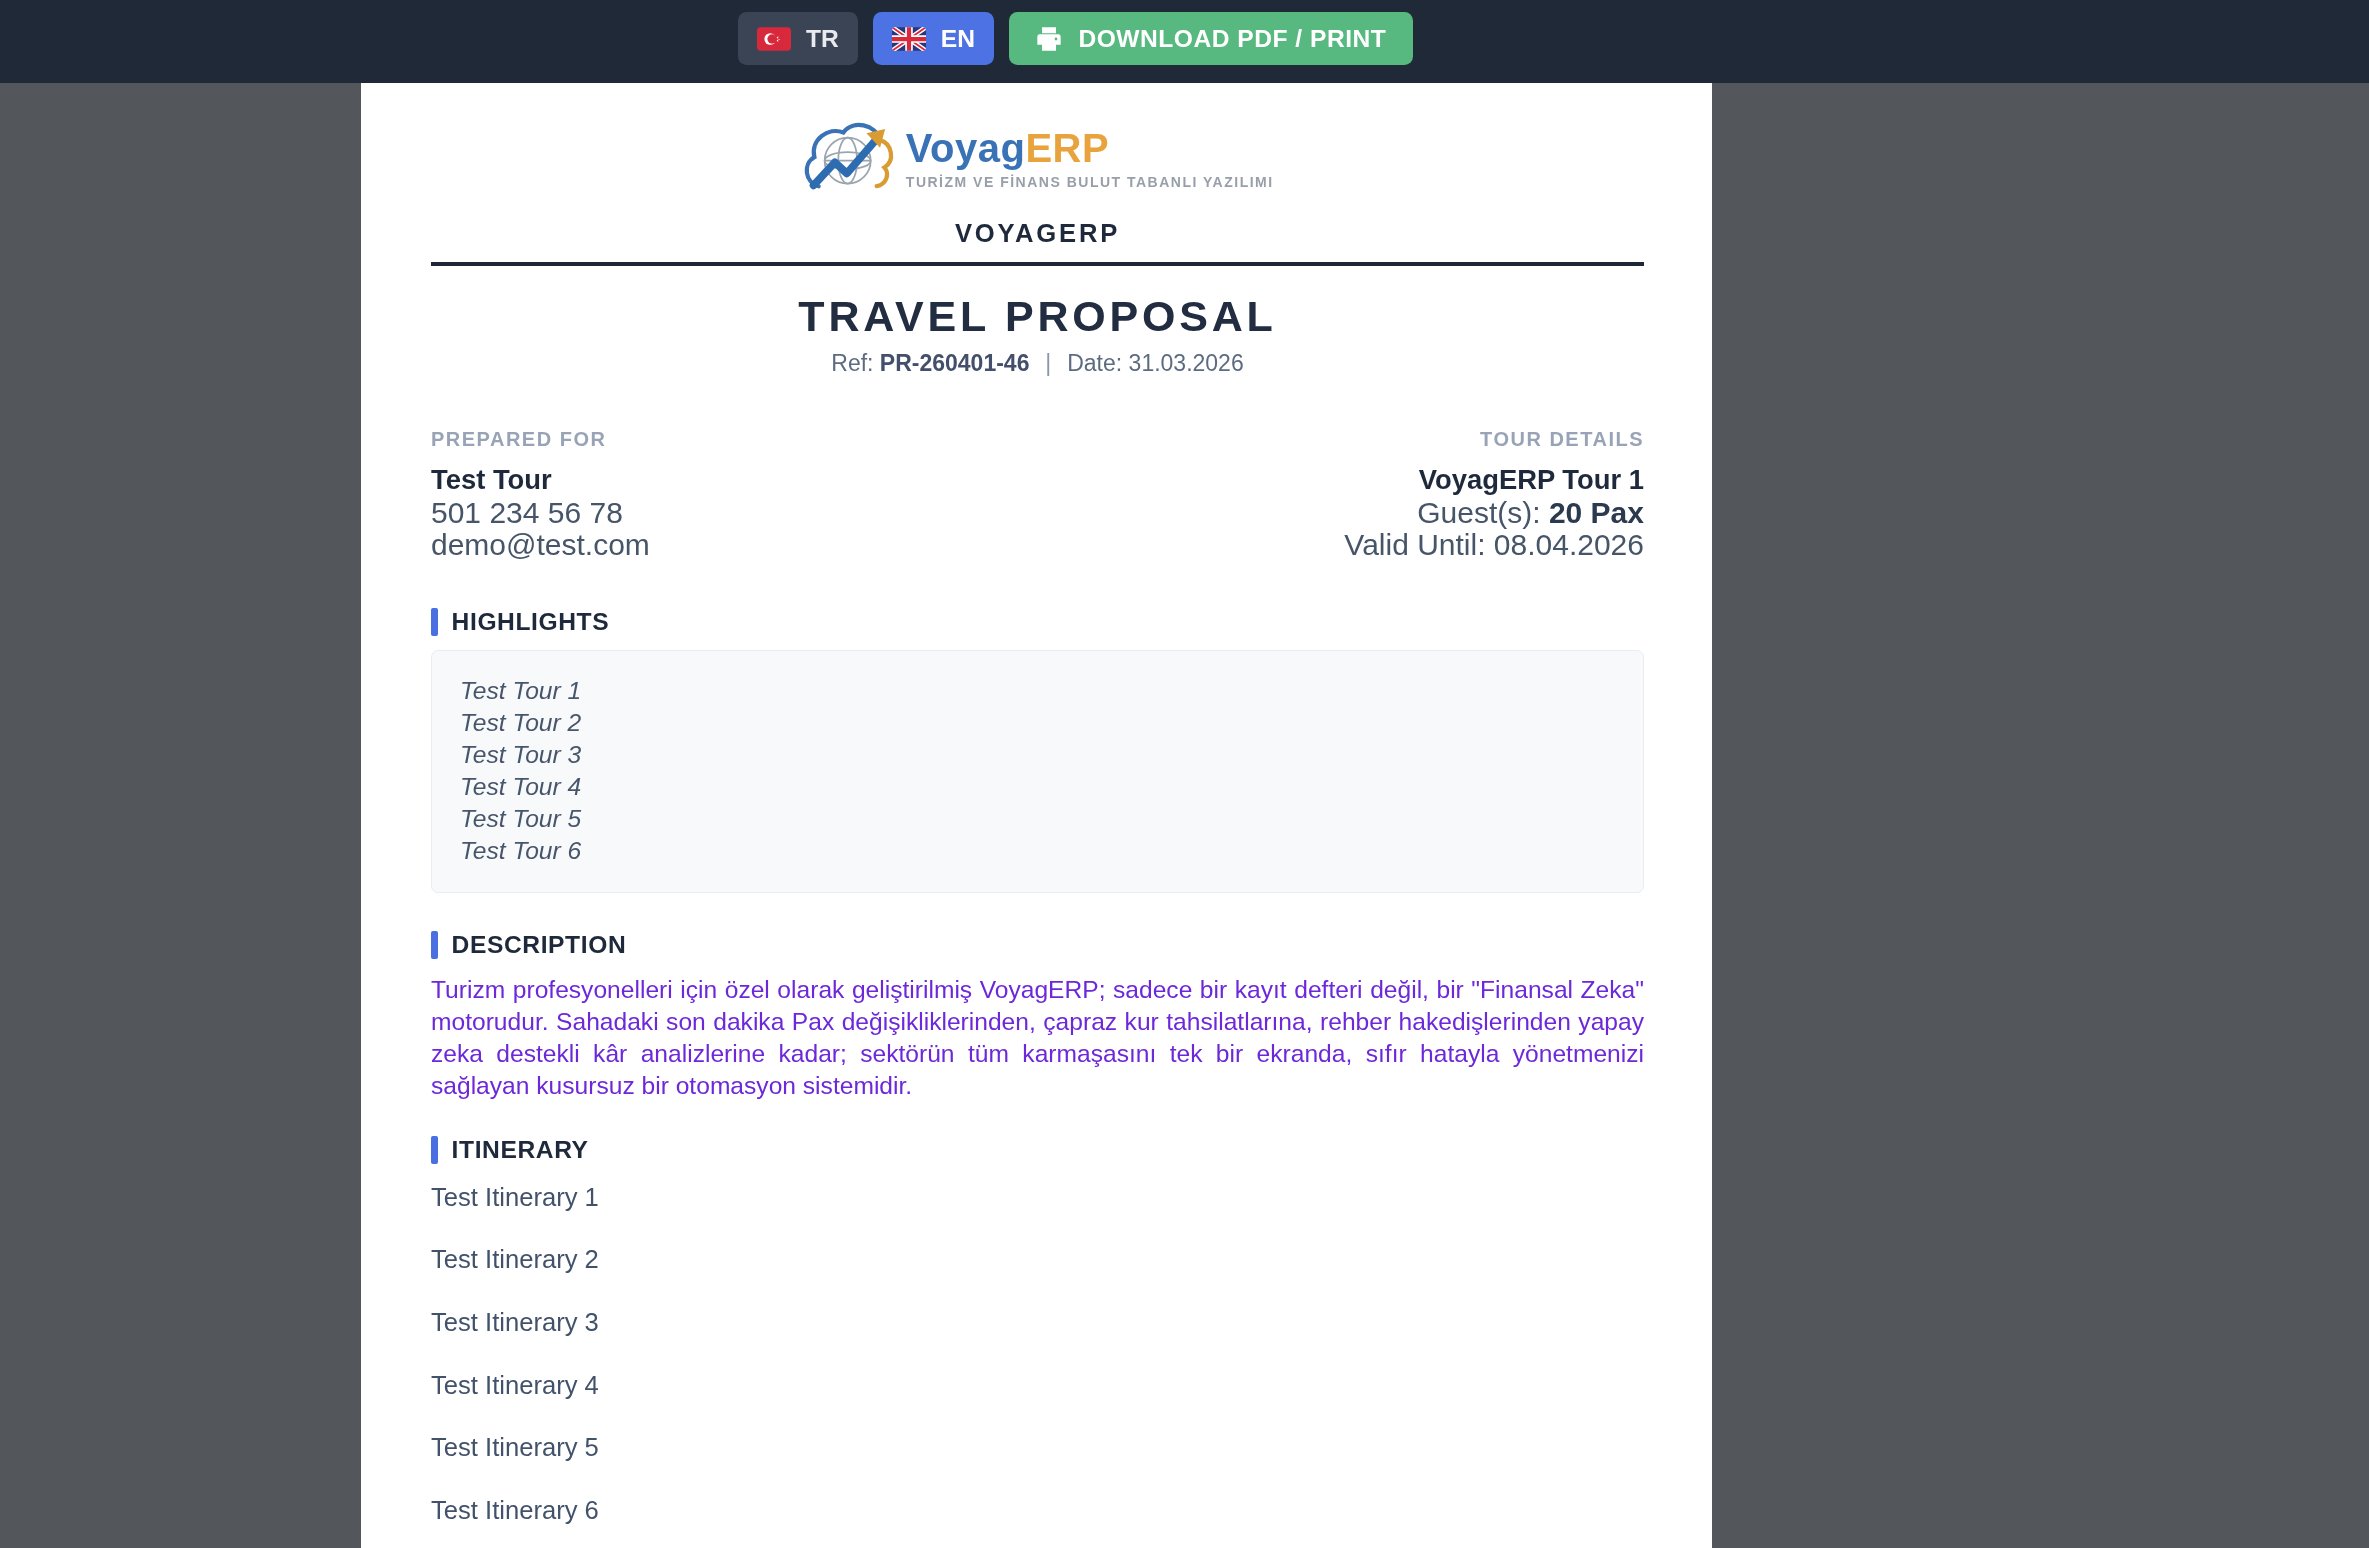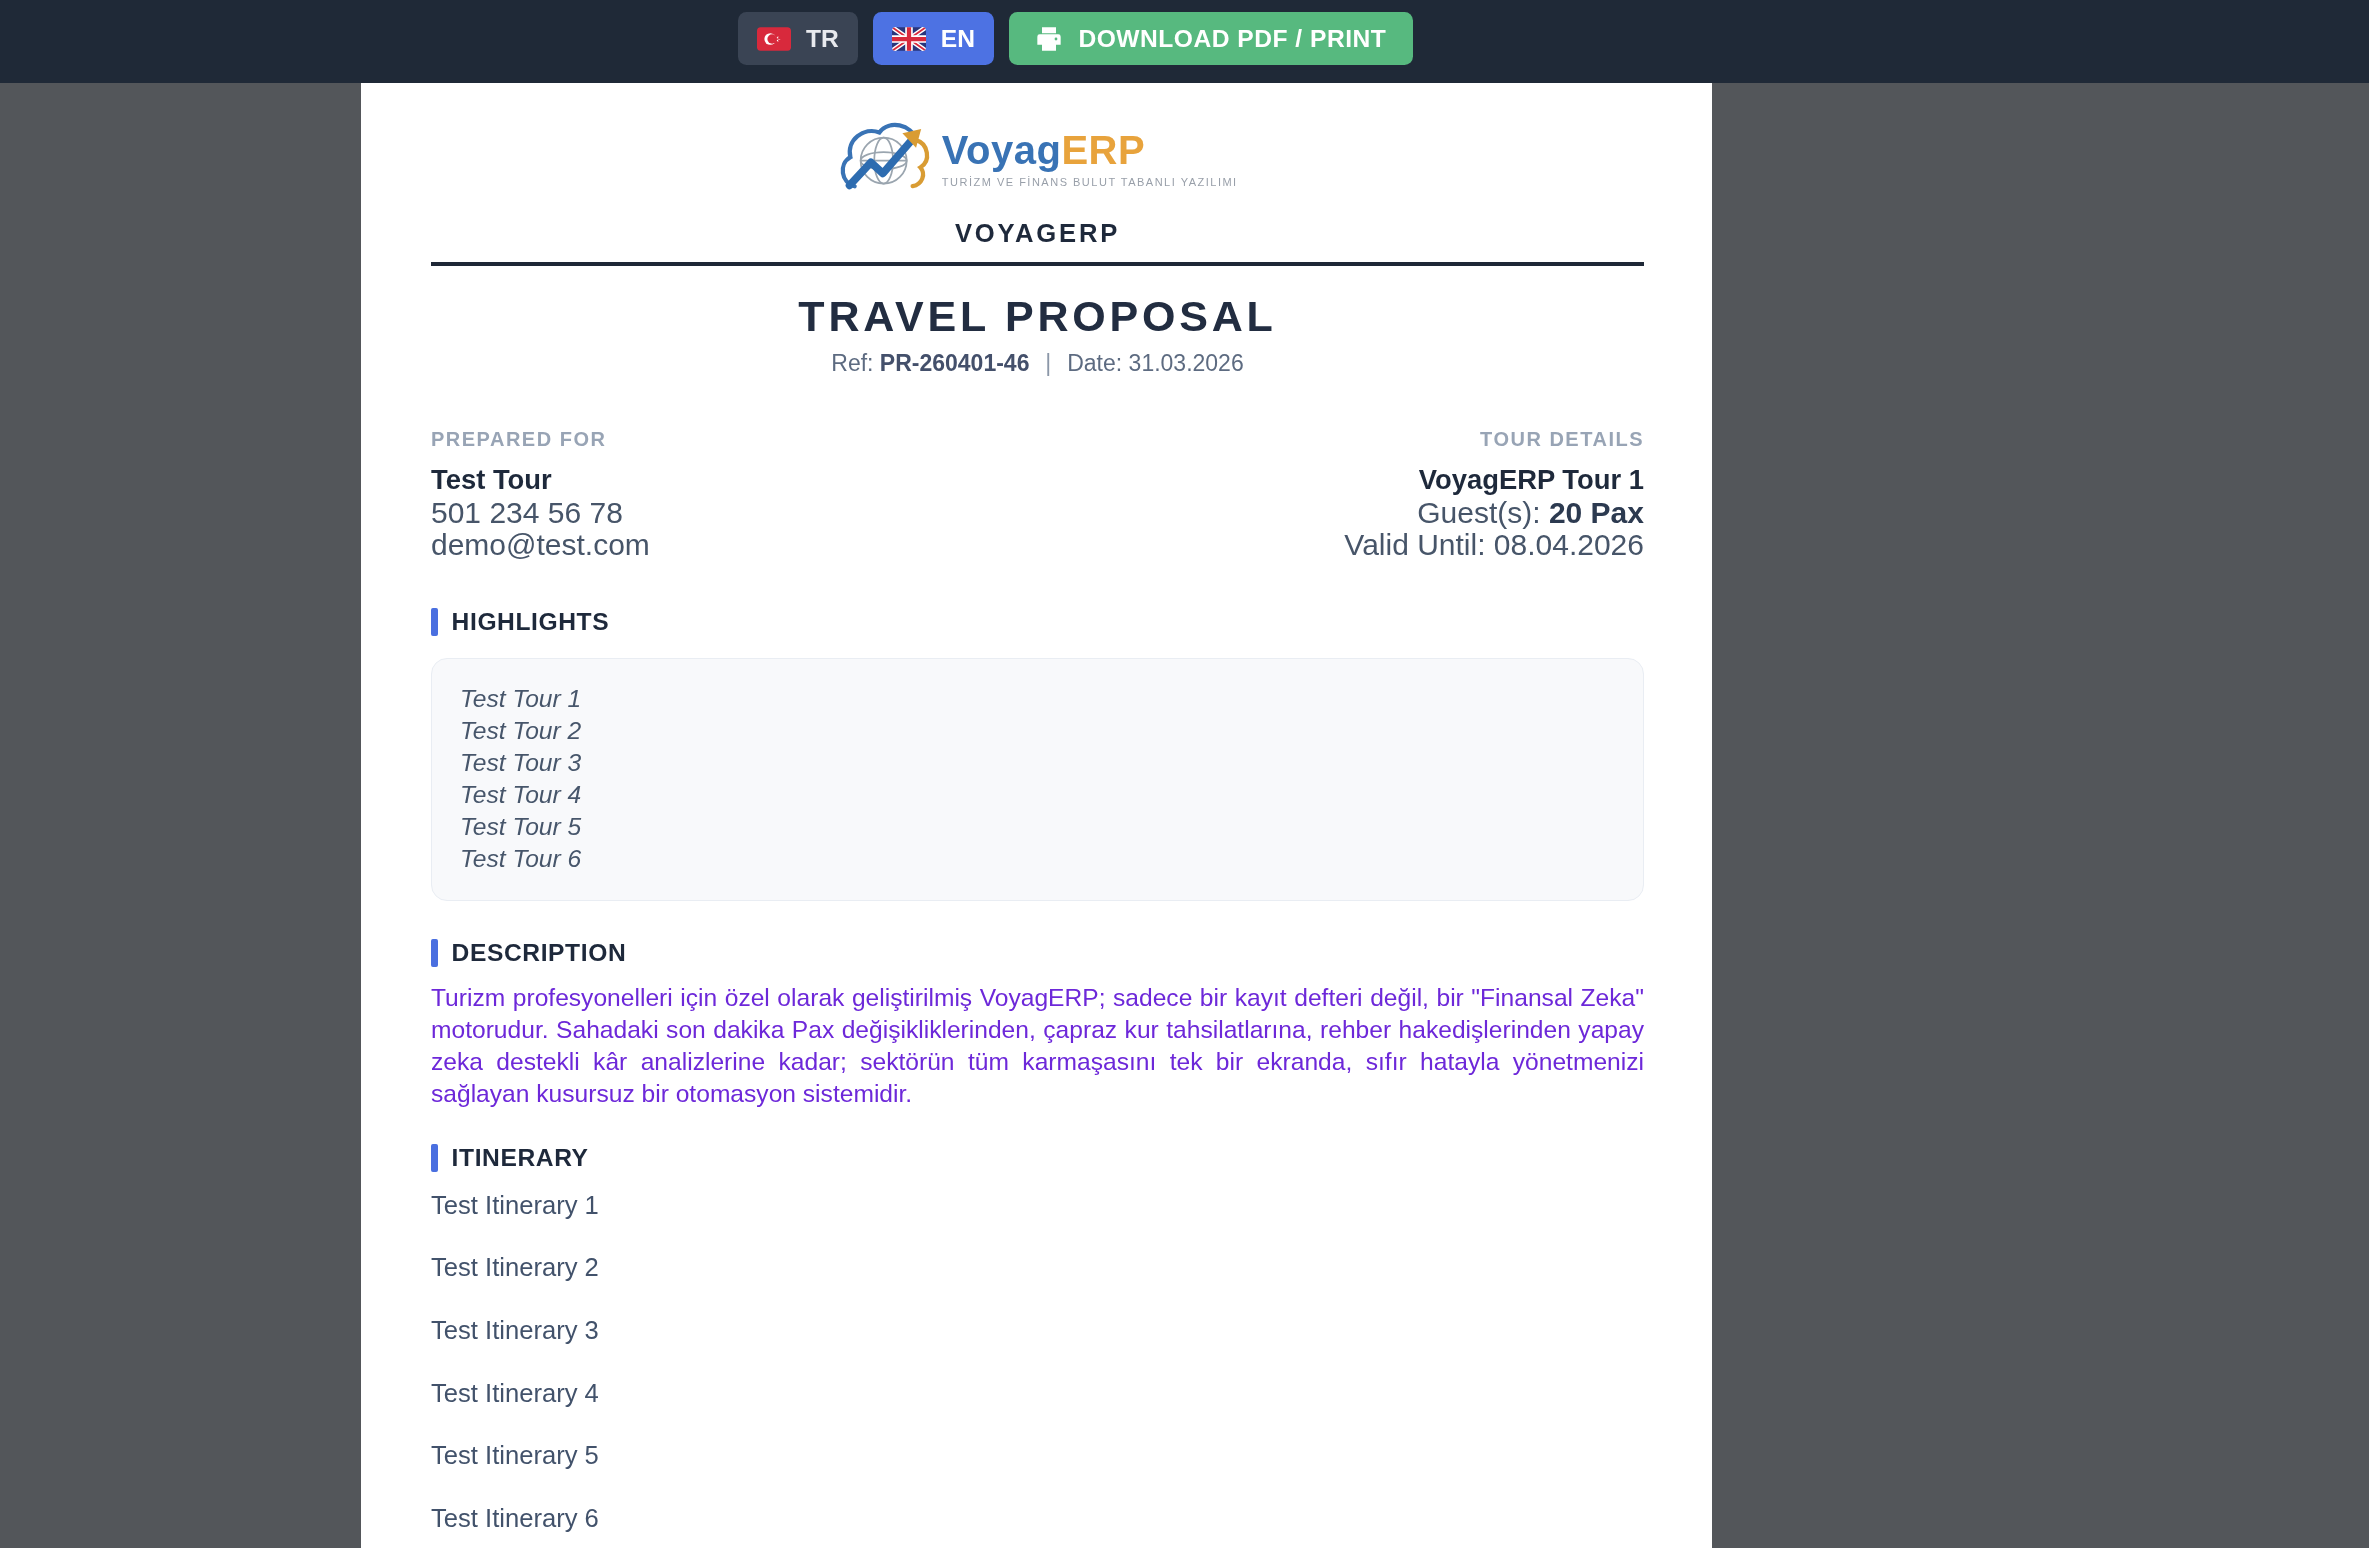--- a/index.html
+++ b/index.html
@@ -33,42 +33,42 @@
     background:#ffffff;box-sizing:border-box;
     padding:28px 68px 0 70px;overflow:hidden;
   }
   
   .logo-row{display:flex;justify-content:center;align-items:center;gap:9.5px;height:95px;}
   .logo-icon{width:95px;height:81px;flex:0 0 auto;}
   .logo-text{display:flex;flex-direction:column;}
   .logo-word{font-size:40px;font-weight:bold;letter-spacing:0.5px;line-height:42px;}
   .logo-word .p1{color:#3973b5;}
   .logo-word .p2{color:#e8a33c;}
-  .logo-tagline{font-size:11px;letter-spacing:1.5px;color:#989fa9;margin-top:5.7px;font-weight:normal;}
+  .logo-tagline{font-size:14px;letter-spacing:1.5px;color:#989fa9;margin-top:5.7px;font-weight:bold;}
   
   .company-name{text-align:center;font-size:25.6px;font-weight:bold;letter-spacing:2.8px;color:#1e293b;margin-top:13.2px;}
   .rule{border-bottom:4.7px solid #1e2736;margin-top:14px;}
   .doc-title{text-align:center;font-size:43px;font-weight:bold;letter-spacing:3.8px;color:#222d41;margin-top:25.6px;}
   .ref-line{text-align:center;font-size:23px;color:#5d6b81;margin-top:9.5px;}
   .ref-line .bold{font-weight:bold;color:#44506b;}
   .ref-line .sep{margin:0 9.5px;color:#8b97a8;}
   
   .parties{display:flex;justify-content:space-between;margin-top:51px;}
   .party-right{text-align:right;}
   .party-label{font-size:20px;font-weight:bold;letter-spacing:1.5px;color:#98a4b5;}
   .party-name{font-size:27.4px;font-weight:bold;color:#1e293b;margin-top:11.4px;line-height:34px;}
   .party-line{font-size:30px;color:#475569;line-height:32px;}
   .party-line .bold{font-weight:bold;color:#2c3a50;}
   
   .section-h{display:flex;align-items:center;gap:14px;}
   .section-bar{width:6.6px;height:28px;background:#4a6fe0;border-radius:1.9px;flex:0 0 auto;}
   .section-title{font-size:24.6px;font-weight:bold;color:#1e293b;letter-spacing:0.6px;}
   .sec-highlights{margin-top:47px;}
   .highlight-box{
-    margin-top:22px;background:#f8f9fb;border:0.9px solid #e9edf3;border-radius:16px;
+    margin-top:14px;background:#f8f9fb;border:0.9px solid #e9edf3;border-radius:7px;
     padding:24.6px 28px;
   }
   .highlight-item{font-size:24.6px;font-style:italic;color:#47566b;line-height:32px;}
   .sec-description{margin-top:38px;}
   .description-text{
     font-size:24.6px;color:#6d28d9;line-height:32px;text-align:justify;margin-top:15px;
   }
   .sec-itinerary{margin-top:34px;}
   .itinerary-list{margin-top:21px;}
   .itinerary-item{font-size:25.6px;color:#42526b;line-height:25.6px;margin-bottom:37px;}

